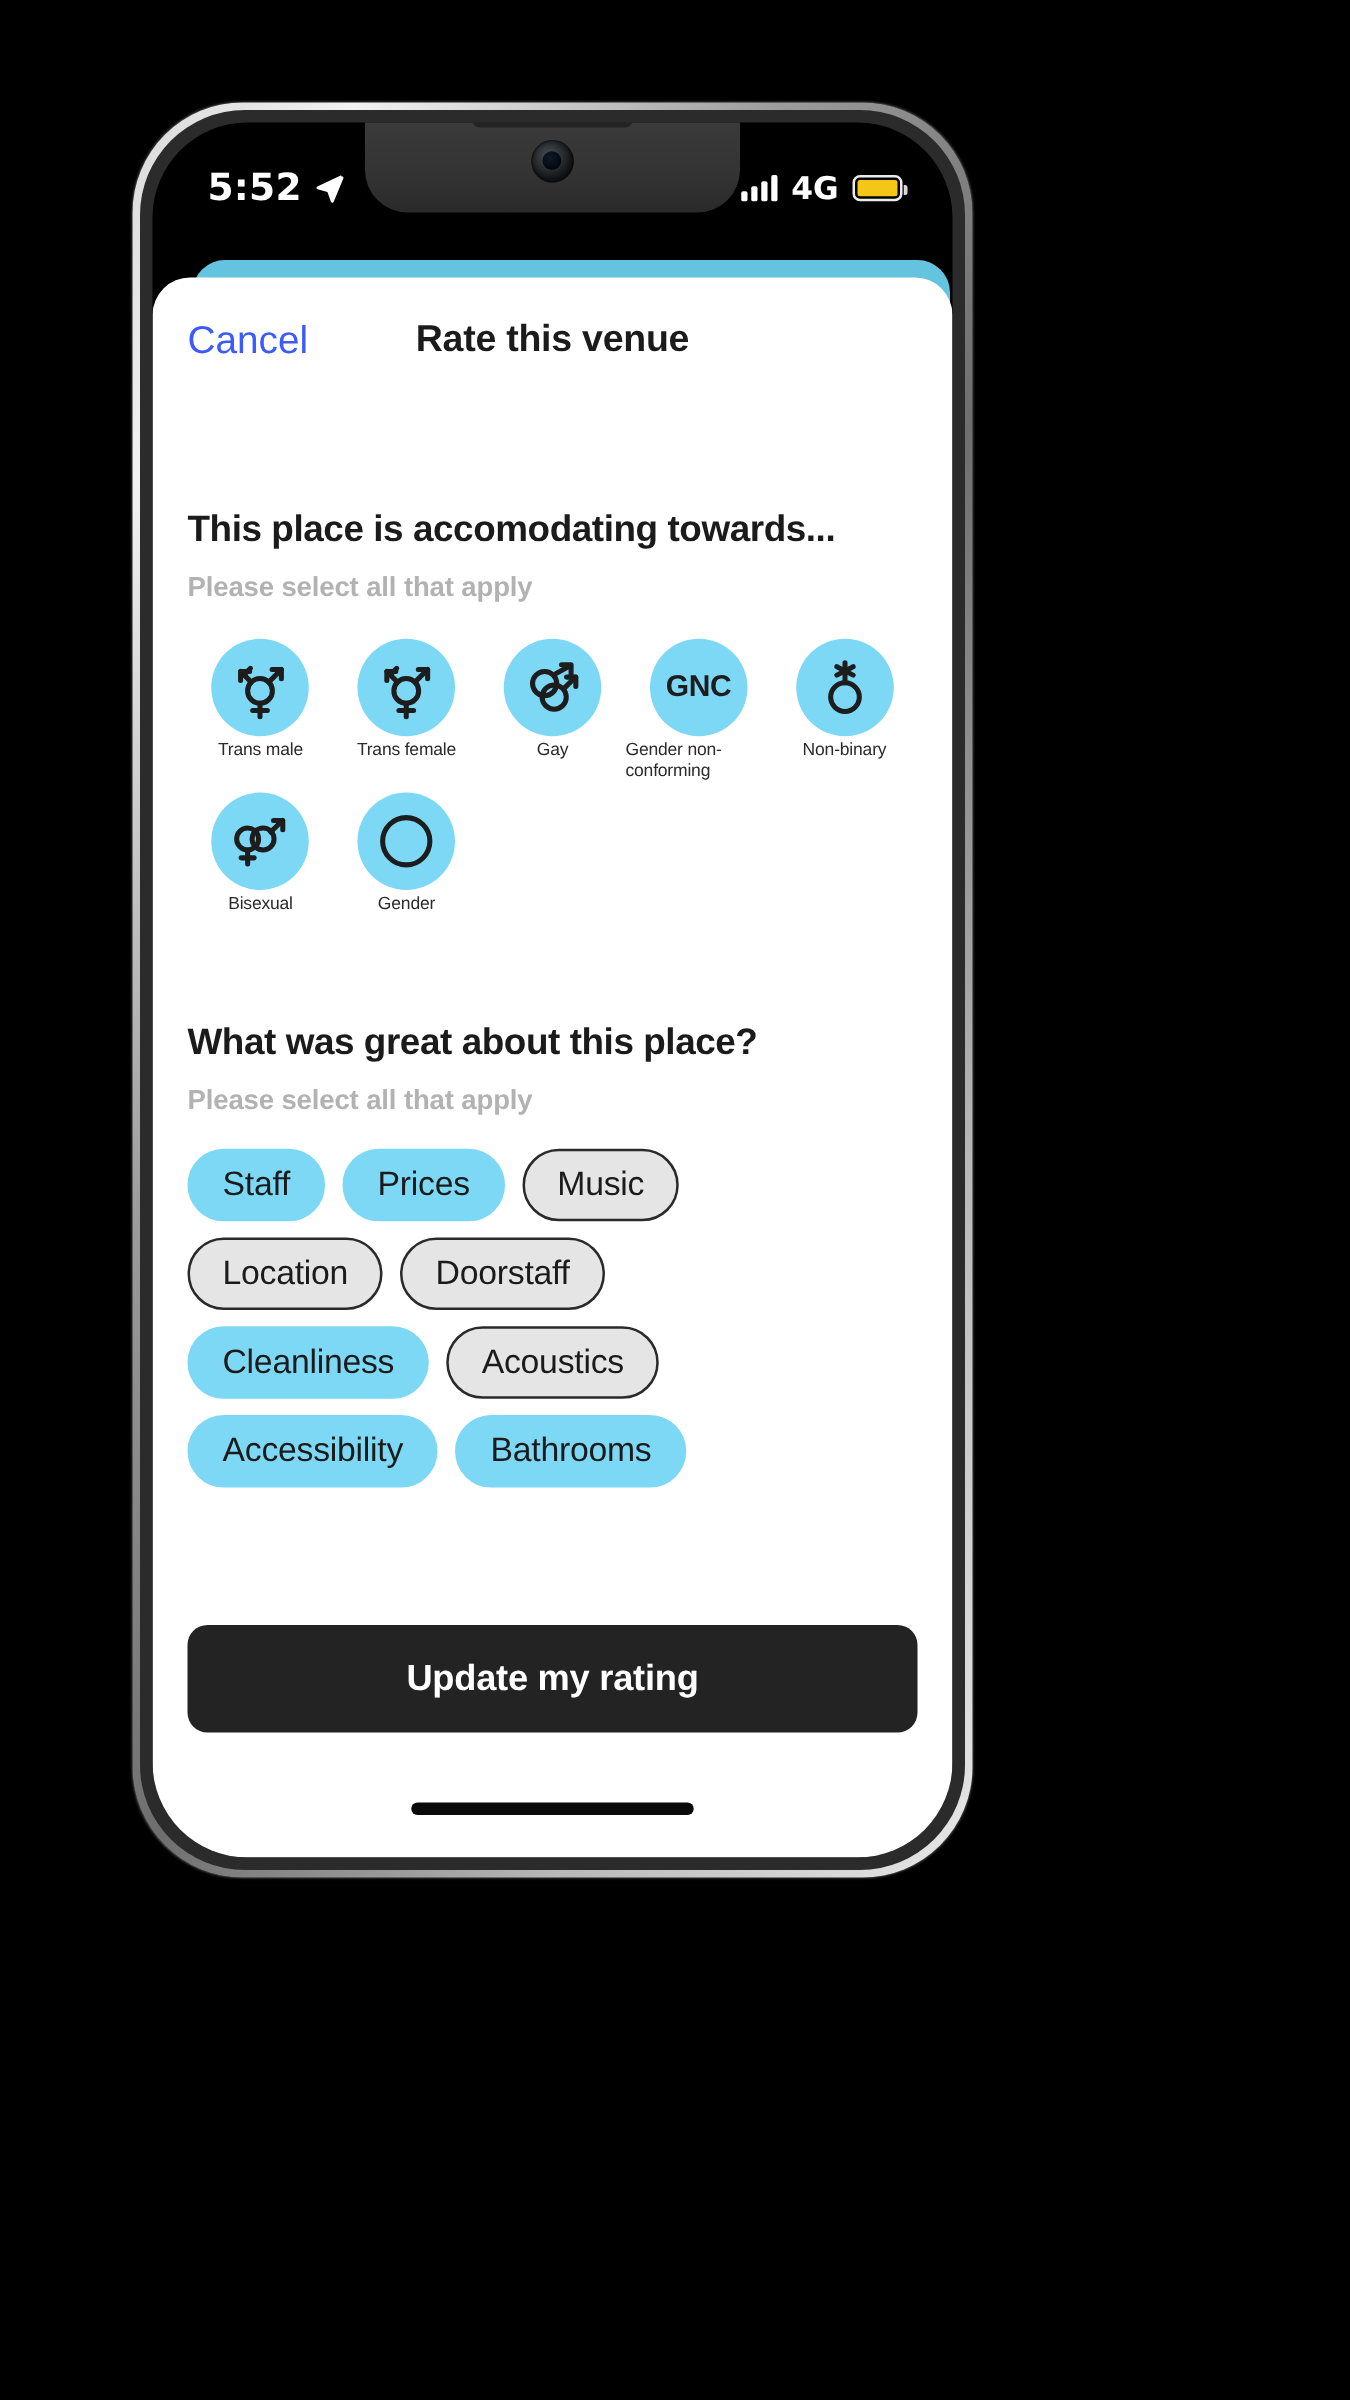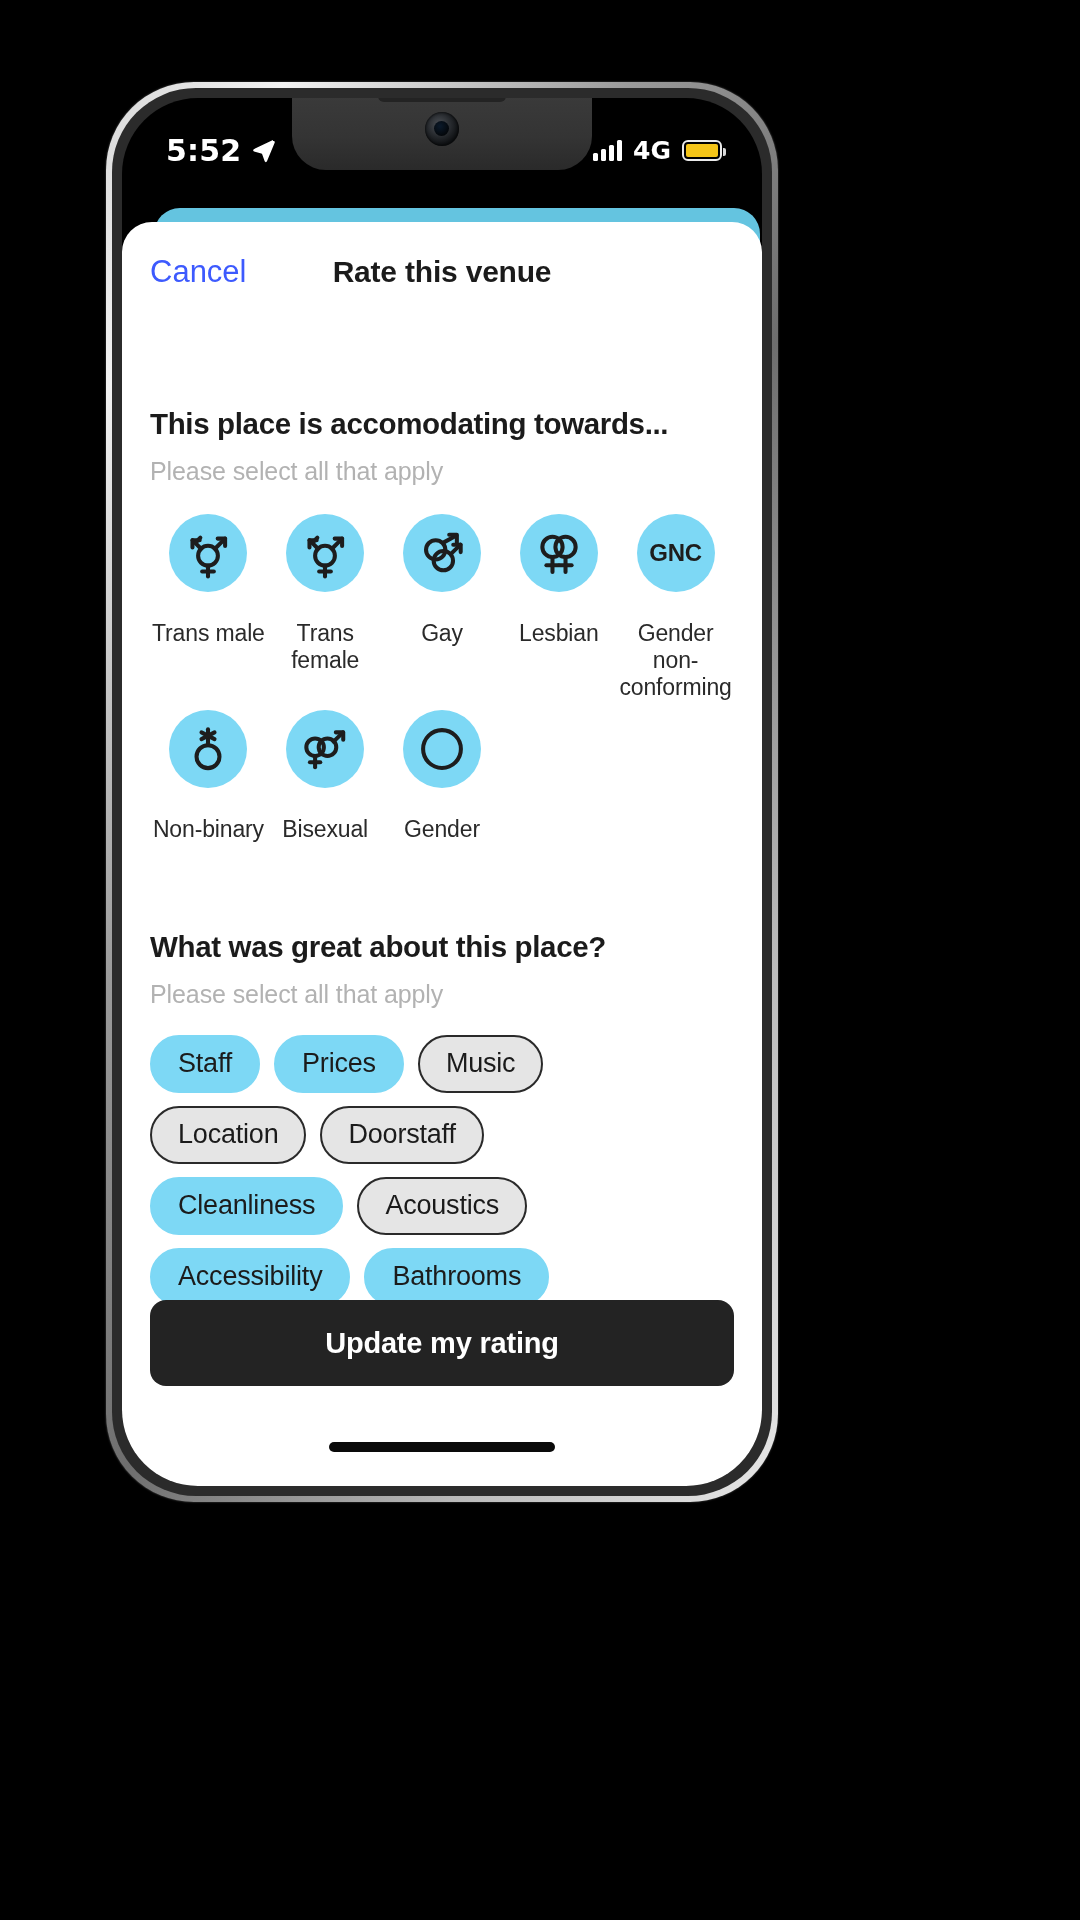--- a/index.html
+++ b/index.html
@@ -172,24 +172,25 @@
 
   
   .q-heading {
     font-size: 29.5px;
     font-weight: 700;
     color: #1b1b1b;
     letter-spacing: -.35px;
     line-height: 1.2;
   }
   .q-sub {
-    font-size: 25px;
+    font-size: 22px;
     color: #b2b2b2;
     margin-top: 16px;
     letter-spacing: -.1px;
+    font-weight: bold;
   }
 
   
   .stars-row {
     display: flex;
     gap: 10px;
     margin-top: 14px;
     margin-left: -4px;
   }
   .star { width: 66px; height: 66px; display:block; cursor: pointer; }
@@ -218,24 +219,24 @@
   }
   .id-circle svg { width: 54px; height: 54px; display:block; }
   .id-gnc {
     font-size: 24px;
     font-weight: 700;
     color: #1d1d1d;
     font-family: "Liberation Sans", sans-serif;
     letter-spacing: -.3px;
   }
   .id-label {
-    margin-top: 28px;
-    font-size: 23px;
+    margin-top: 2px;
+    font-size: 14px;
     color: #2a2a2a;
-    text-align: center;
+    text-align: left;
     line-height: 1.16;
     letter-spacing: -.15px;
   }
 
   
   .tags {
     display: flex;
     flex-wrap: wrap;
     gap: 13px 14px;
     margin-top: 26px;
@@ -350,33 +351,20 @@
                   <svg viewBox="0 0 24 24">
                     <circle cx="9.2" cy="10.6" r="4.3" stroke="#1d1d1d" stroke-width="1.8" fill="none" stroke-linecap="round" stroke-linejoin="round"></circle>
                     <circle cx="12.6" cy="15.4" r="4.3" stroke="#1d1d1d" stroke-width="1.8" fill="none" stroke-linecap="round" stroke-linejoin="round"></circle>
                     <line x1="12.4" y1="7.5" x2="18.4" y2="4.2" stroke="#1d1d1d" stroke-width="1.8" fill="none" stroke-linecap="round" stroke-linejoin="round"></line>
                     <polyline points="15.2,3.9 18.6,3.9 18.6,7.3" stroke="#1d1d1d" stroke-width="1.8" fill="none" stroke-linecap="round" stroke-linejoin="round"></polyline>
                     <line x1="16.1" y1="12.3" x2="20.2" y2="8.3" stroke="#1d1d1d" stroke-width="1.8" fill="none" stroke-linecap="round" stroke-linejoin="round"></line>
                     <polyline points="17,8.3 20.3,8.3 20.3,11.6" stroke="#1d1d1d" stroke-width="1.8" fill="none" stroke-linecap="round" stroke-linejoin="round"></polyline>
                   </svg>
                 </div>
                 <div class="id-label">Gay</div>
-              </div>
-              <div class="id-item">
-                <div class="id-circle">
-                  <svg viewBox="0 0 24 24">
-                    <circle cx="9.1" cy="9.3" r="4.5" stroke="#1d1d1d" stroke-width="1.8" fill="none" stroke-linecap="round" stroke-linejoin="round"></circle>
-                    <circle cx="14.9" cy="9.3" r="4.5" stroke="#1d1d1d" stroke-width="1.8" fill="none" stroke-linecap="round" stroke-linejoin="round"></circle>
-                    <line x1="9.1" y1="13.8" x2="9.1" y2="20.4" stroke="#1d1d1d" stroke-width="1.8" fill="none" stroke-linecap="round" stroke-linejoin="round"></line>
-                    <line x1="6.4" y1="17.4" x2="11.8" y2="17.4" stroke="#1d1d1d" stroke-width="1.8" fill="none" stroke-linecap="round" stroke-linejoin="round"></line>
-                    <line x1="14.9" y1="13.8" x2="14.9" y2="20.4" stroke="#1d1d1d" stroke-width="1.8" fill="none" stroke-linecap="round" stroke-linejoin="round"></line>
-                    <line x1="12.2" y1="17.4" x2="17.6" y2="17.4" stroke="#1d1d1d" stroke-width="1.8" fill="none" stroke-linecap="round" stroke-linejoin="round"></line>
-                  </svg>
-                </div>
-                <div class="id-label">Lesbian</div>
               </div>
               <div class="id-item">
                 <div class="id-circle">
                   <span class="id-gnc">GNC</span>
                 </div>
                 <div class="id-label">Gender non-conforming</div>
               </div>
               <div class="id-item">
                 <div class="id-circle">
                   <svg viewBox="0 0 24 24">

